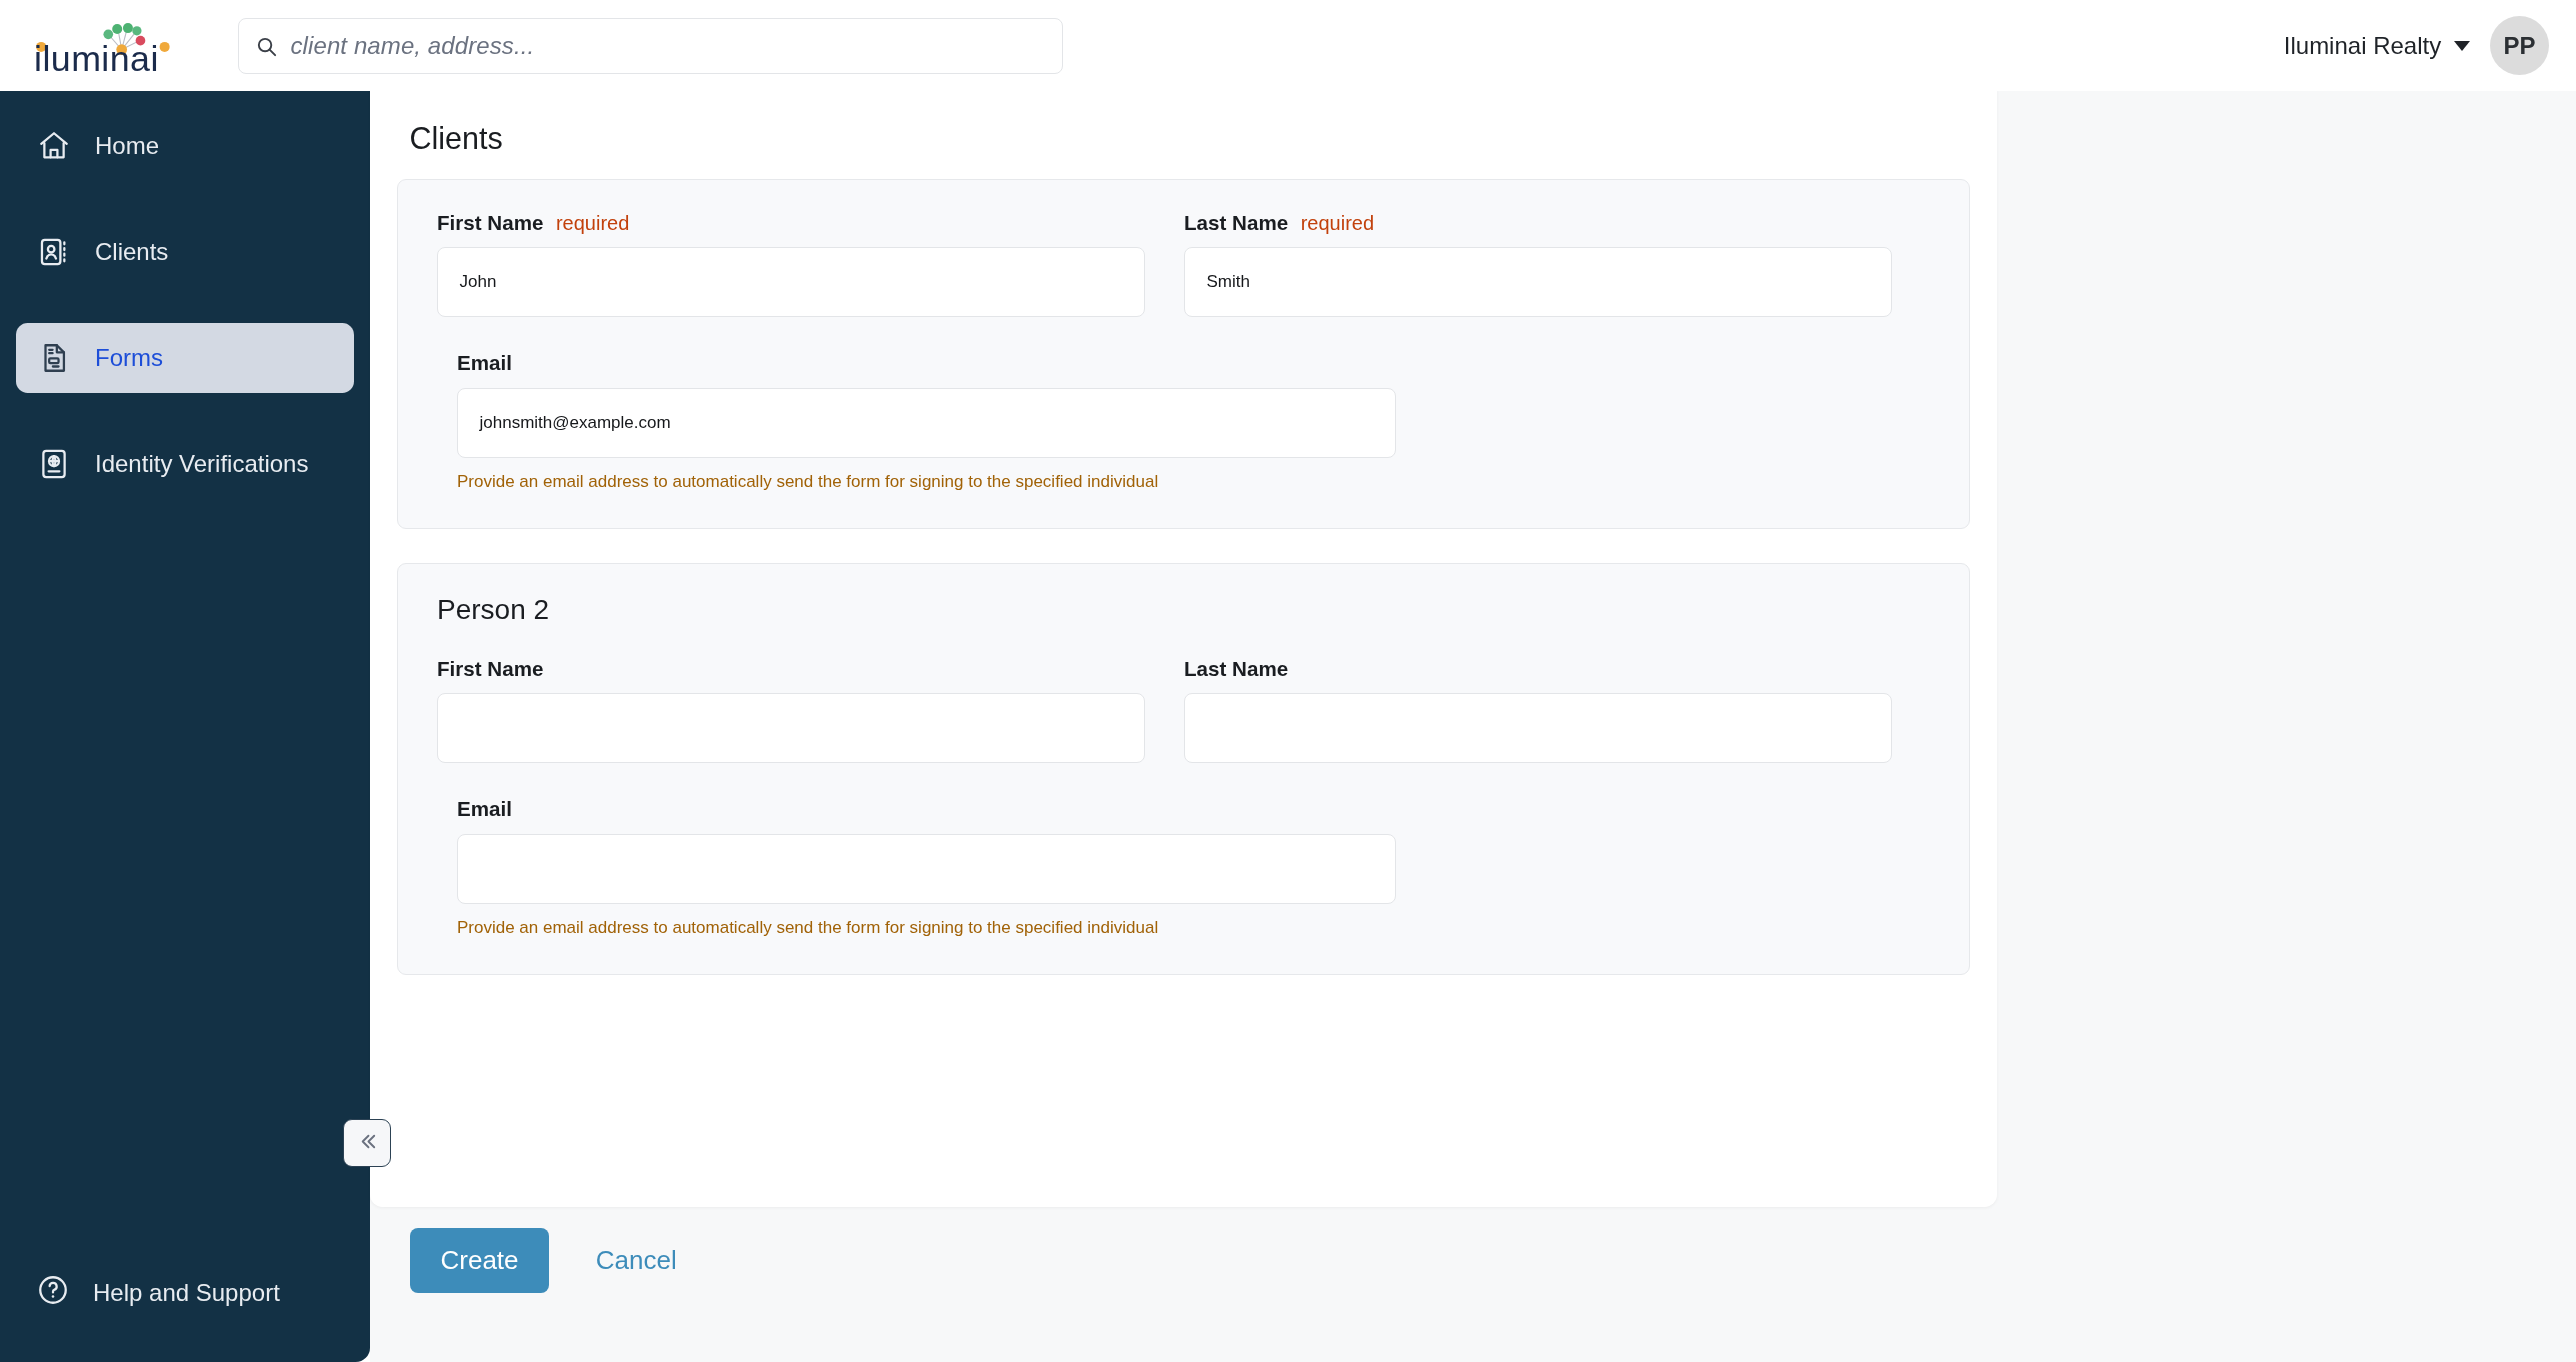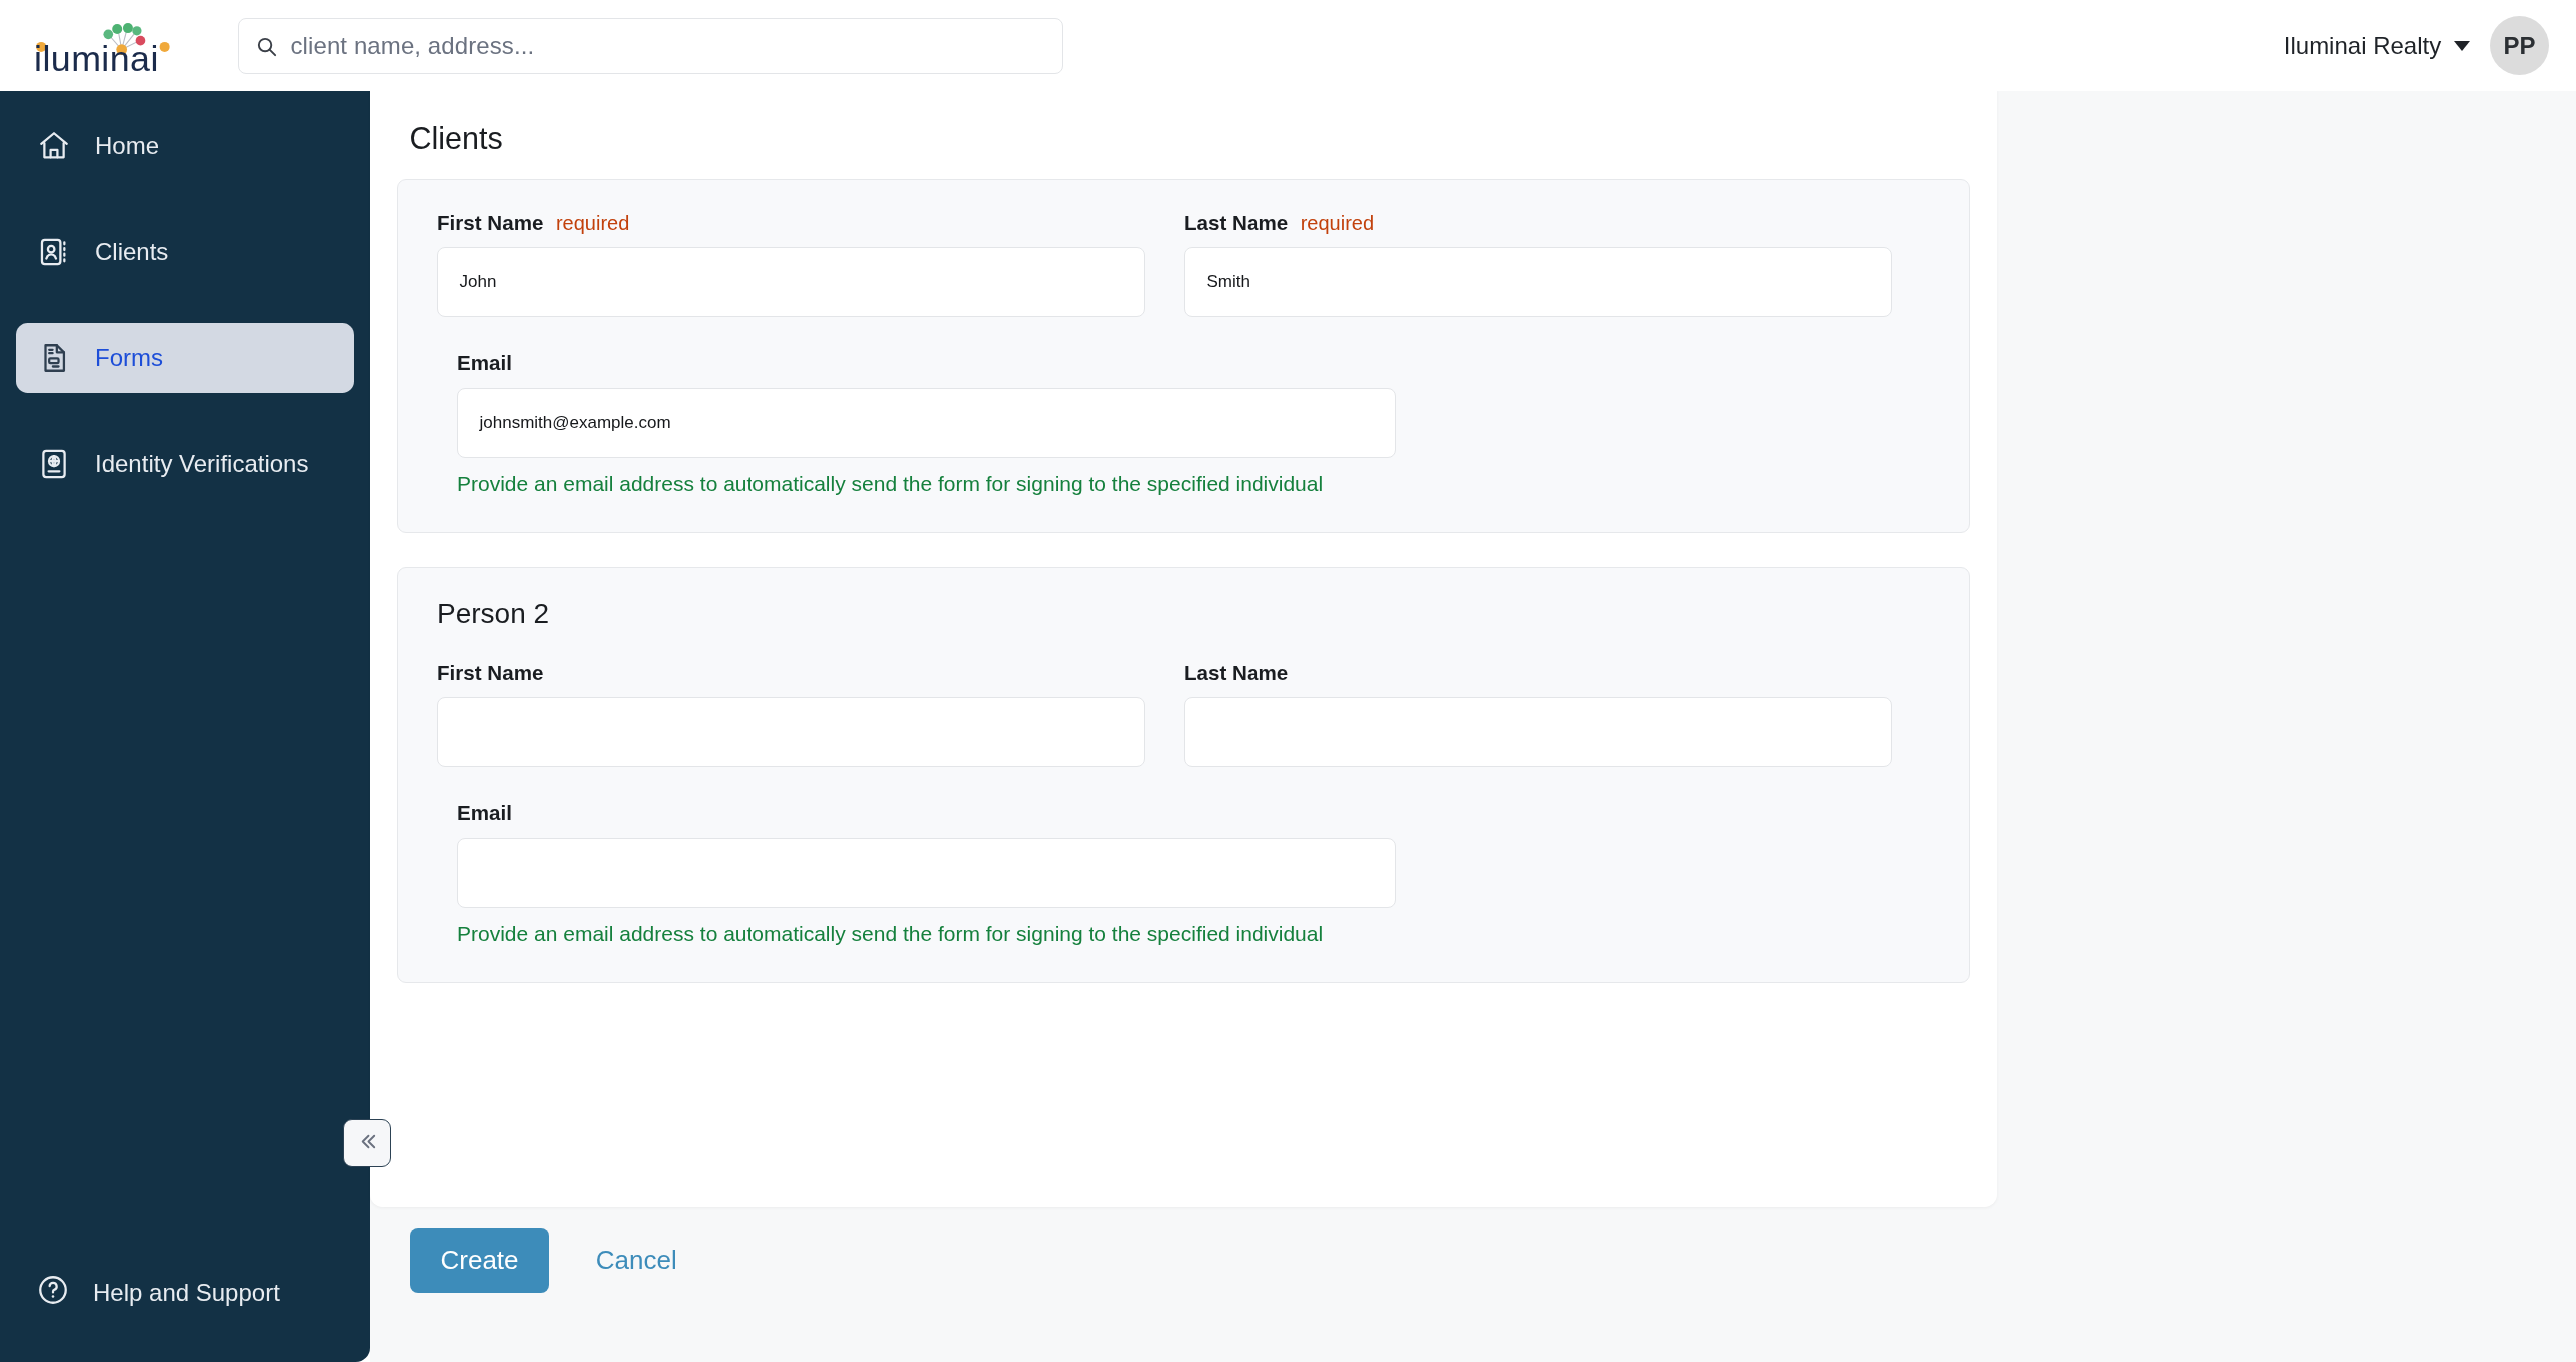--- a/index.html
+++ b/index.html
@@ -17,21 +17,21 @@
     background: #ffffff; display: flex; align-items: center; z-index: 40;
   }
   .logo-wrap { width: 238px; display:flex; align-items:center; justify-content:center; }
   .logo { position: relative; width: 170px; height: 54px; }
   .logo svg { display:block; }
 
   .search-box {
     position: absolute; left: 238px; top: 18px;
     width: 825px; height: 56px;
     border: 0.9px solid #e3e5e8; border-radius: 8px; background:#fff;
-    display: flex; align-items: center; padding: 0 16px; gap: 12.5px;
+    display: flex; align-items: center; padding: 0 16px; gap: 12.5px; font-style: italic;
   }
   .search-icon { width:23px; height:23px; flex:0 0 auto; }
   .search-placeholder { font-size: 24px; color: #6b7280; letter-spacing:0.1px;}
 
   .org-area {
     position: absolute; right: 27px; top: 0; height: 91px;
     display: flex; align-items: center; gap: 20px;
   }
   .org-name { font-size: 24px; color: #1f2328; }
   .caret { width:0;height:0;border-left:8px solid transparent;border-right:8px solid transparent;border-top:10px solid #1f2328; margin-left:-7.2px;}
@@ -105,21 +105,21 @@
     font-size: 20.6px; color: #1a1d21; font-weight: 600; margin-bottom: 12.5px;
     display:flex; align-items:baseline; gap: 12.5px;
   }
   .req { font-size: 20px; color: #c2410c; font-weight: 400; }
 
   .input {
     height: 70px; border:0.9px solid #e3e5e8; border-radius: 8px;
     background: #ffffff; display:flex; align-items:center;
     padding: 0 21.5px; font-size: 17px; color: #16181b;
   }
-  .helper { font-size: 21px; color: #15803d; margin-top: 14.3px; }
+  .helper { font-size: 17px; color: #a16207; margin-top: 14.3px; }
   .mt-big { margin-top: 34px; padding-left: 20px; }
 
   
   .actions {
     position: absolute; left: 370px; top: 1228px;
     width: 1627px; display:flex; align-items:center; gap: 36px;
     padding-left: 40px;
   }
   .btn-create {
     background: #3d8cba; color:#fff; font-size: 26px;

